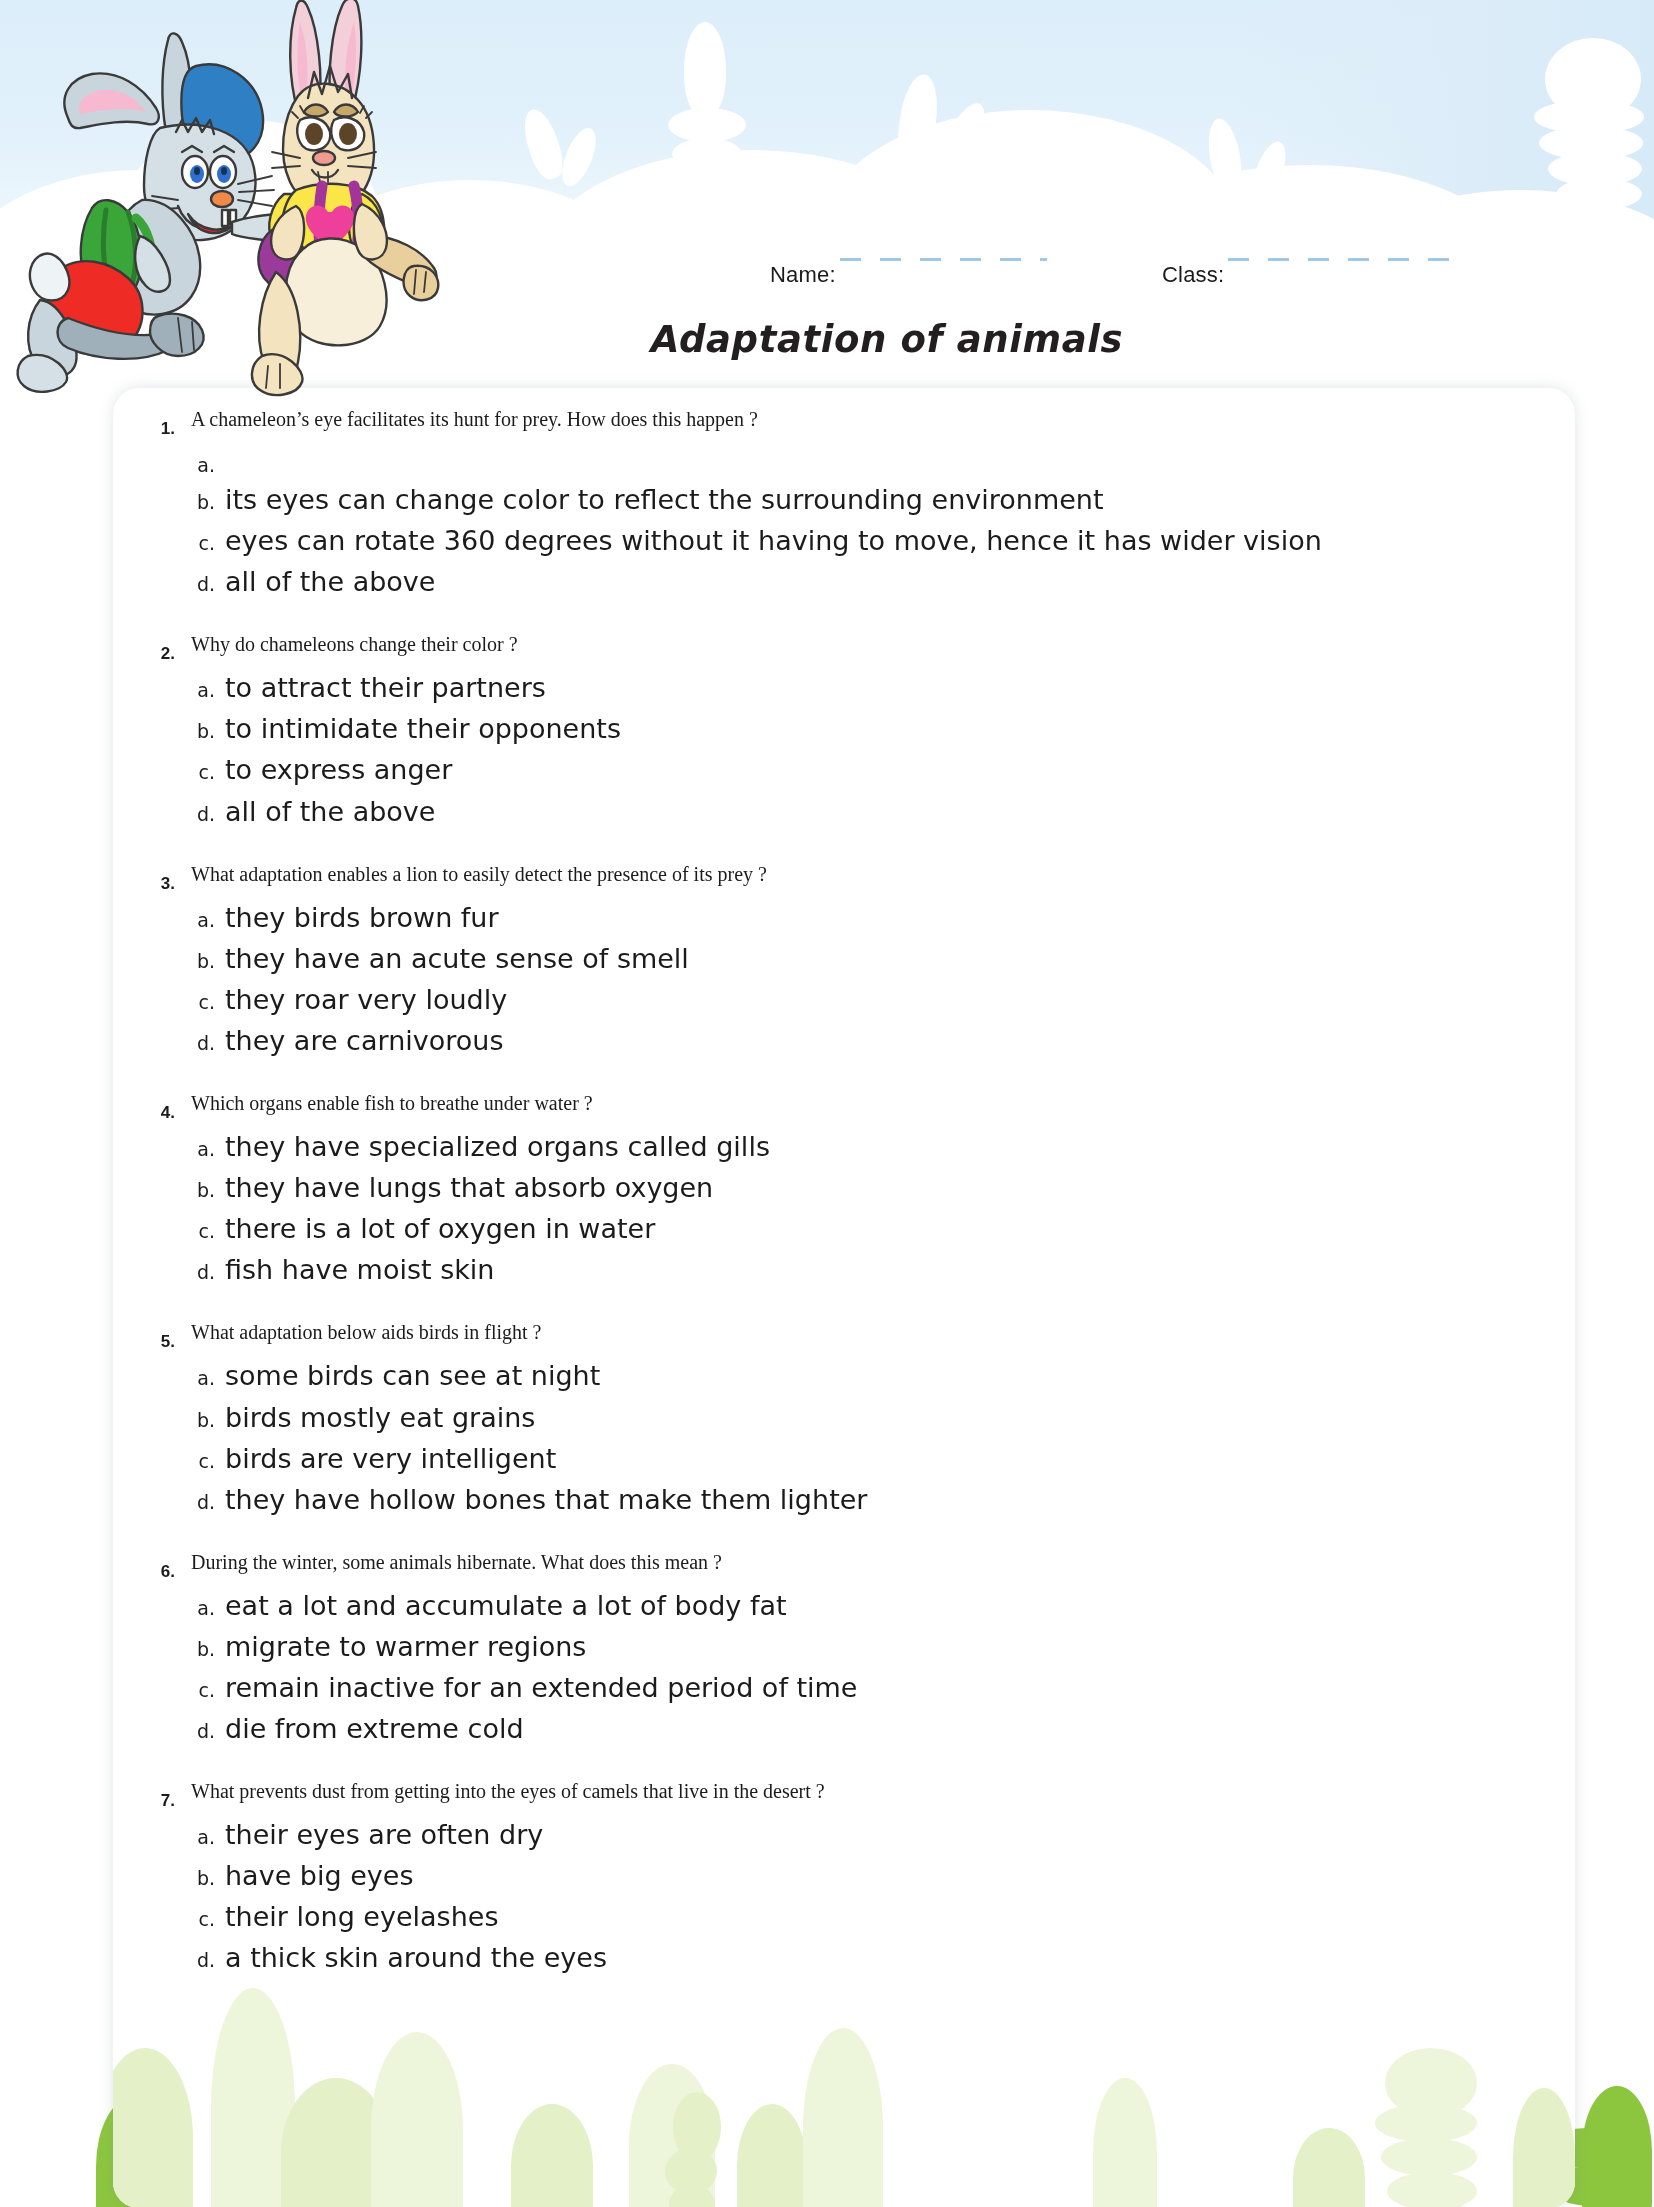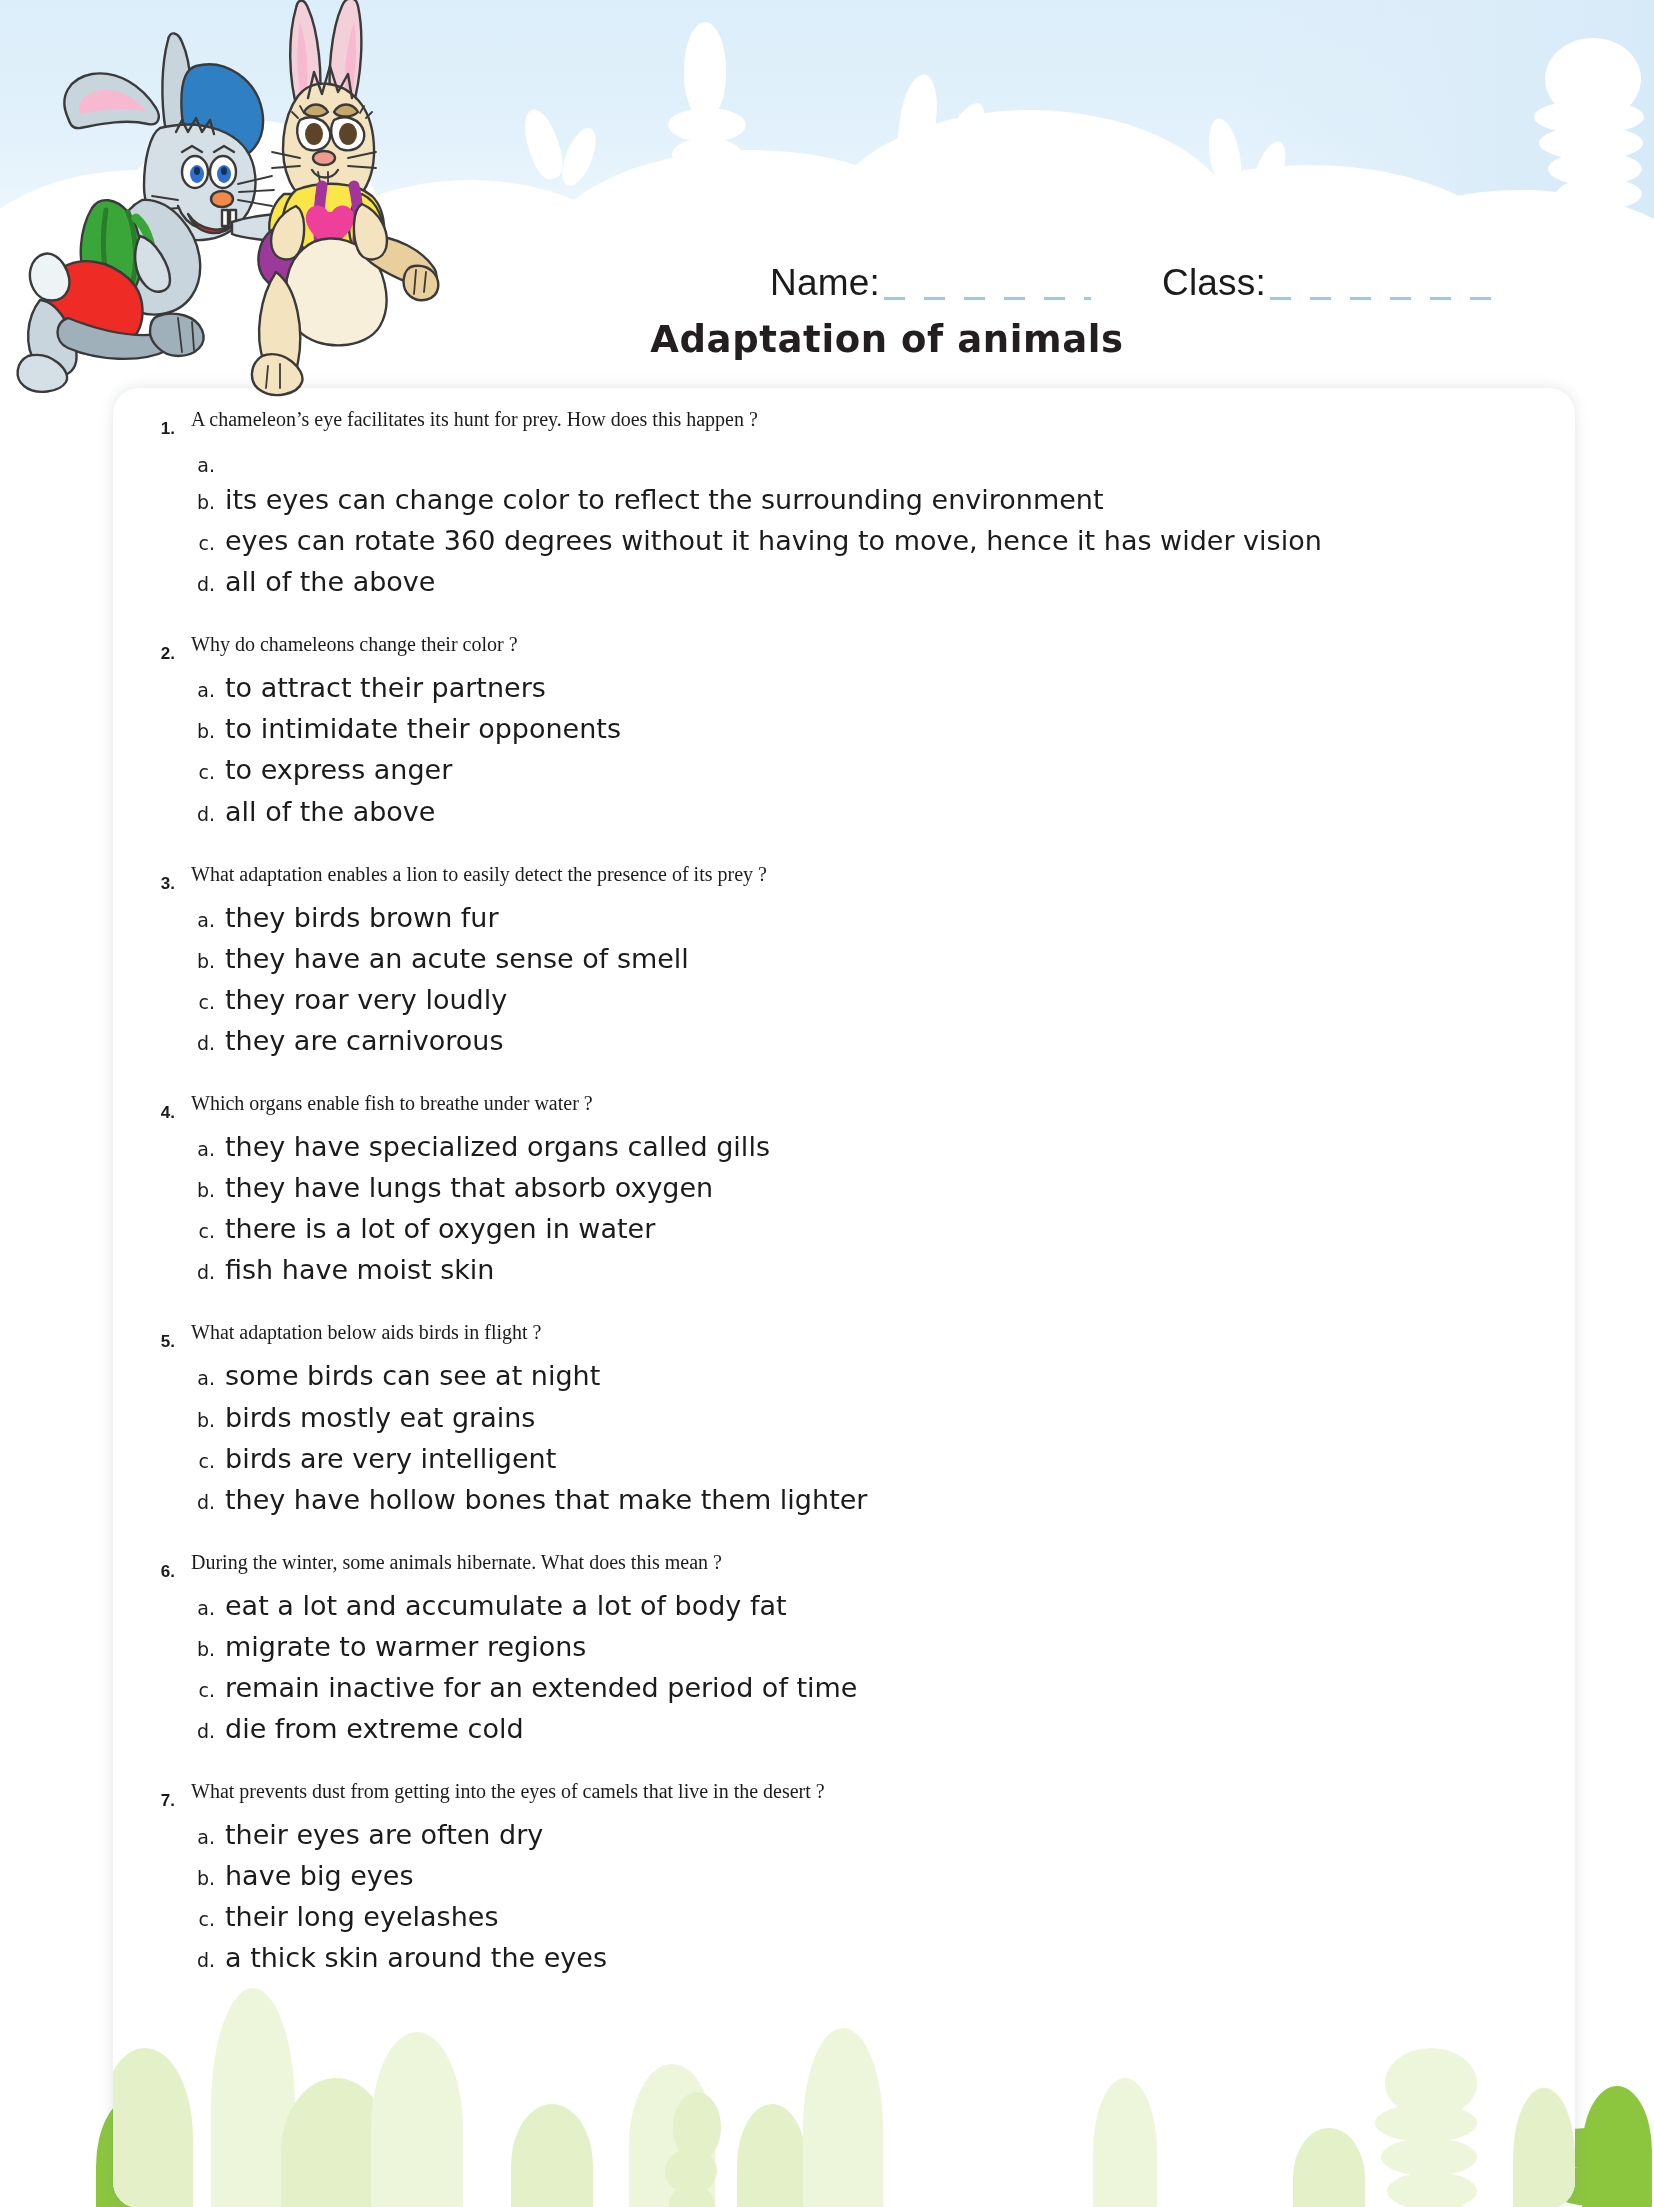--- a/index.html
+++ b/index.html
@@ -50,22 +50,22 @@
     position: absolute;
     background: #ffffff;
     z-index: 1;
   }
 
   
   .field-row {
     position: absolute;
     z-index: 6;
     display: flex;
-    align-items: flex-end;
-    font-size: 37px;
+    align-items: flex-start;
+    font-size: 22px;
     color: #1b1b1b;
     white-space: nowrap;
   }
   .field-label { font-family: "Liberation Sans", sans-serif; letter-spacing: .2px; }
   .field-dash {
     display: inline-block;
     height: 3px;
     margin-left: 4px;
     position: relative;
     top: -4px;
@@ -81,21 +81,21 @@
     z-index: 6;
     left: 0; right: 0;
     top: 318px;
     text-align: center;
     font-family: "DejaVu Sans", sans-serif;
     font-weight: bold;
     font-size: 37px;
     letter-spacing: .6px;
     color: #231f20;
   }
-  .worksheet-title span { padding-left: 120px; }
+  .worksheet-title span { padding-left: 120px; font-style: italic; }
 
   
   .grass-dark {
     position: absolute;
     background: #8cc63f;
     z-index: 1;
   }
 
   
   #card {

